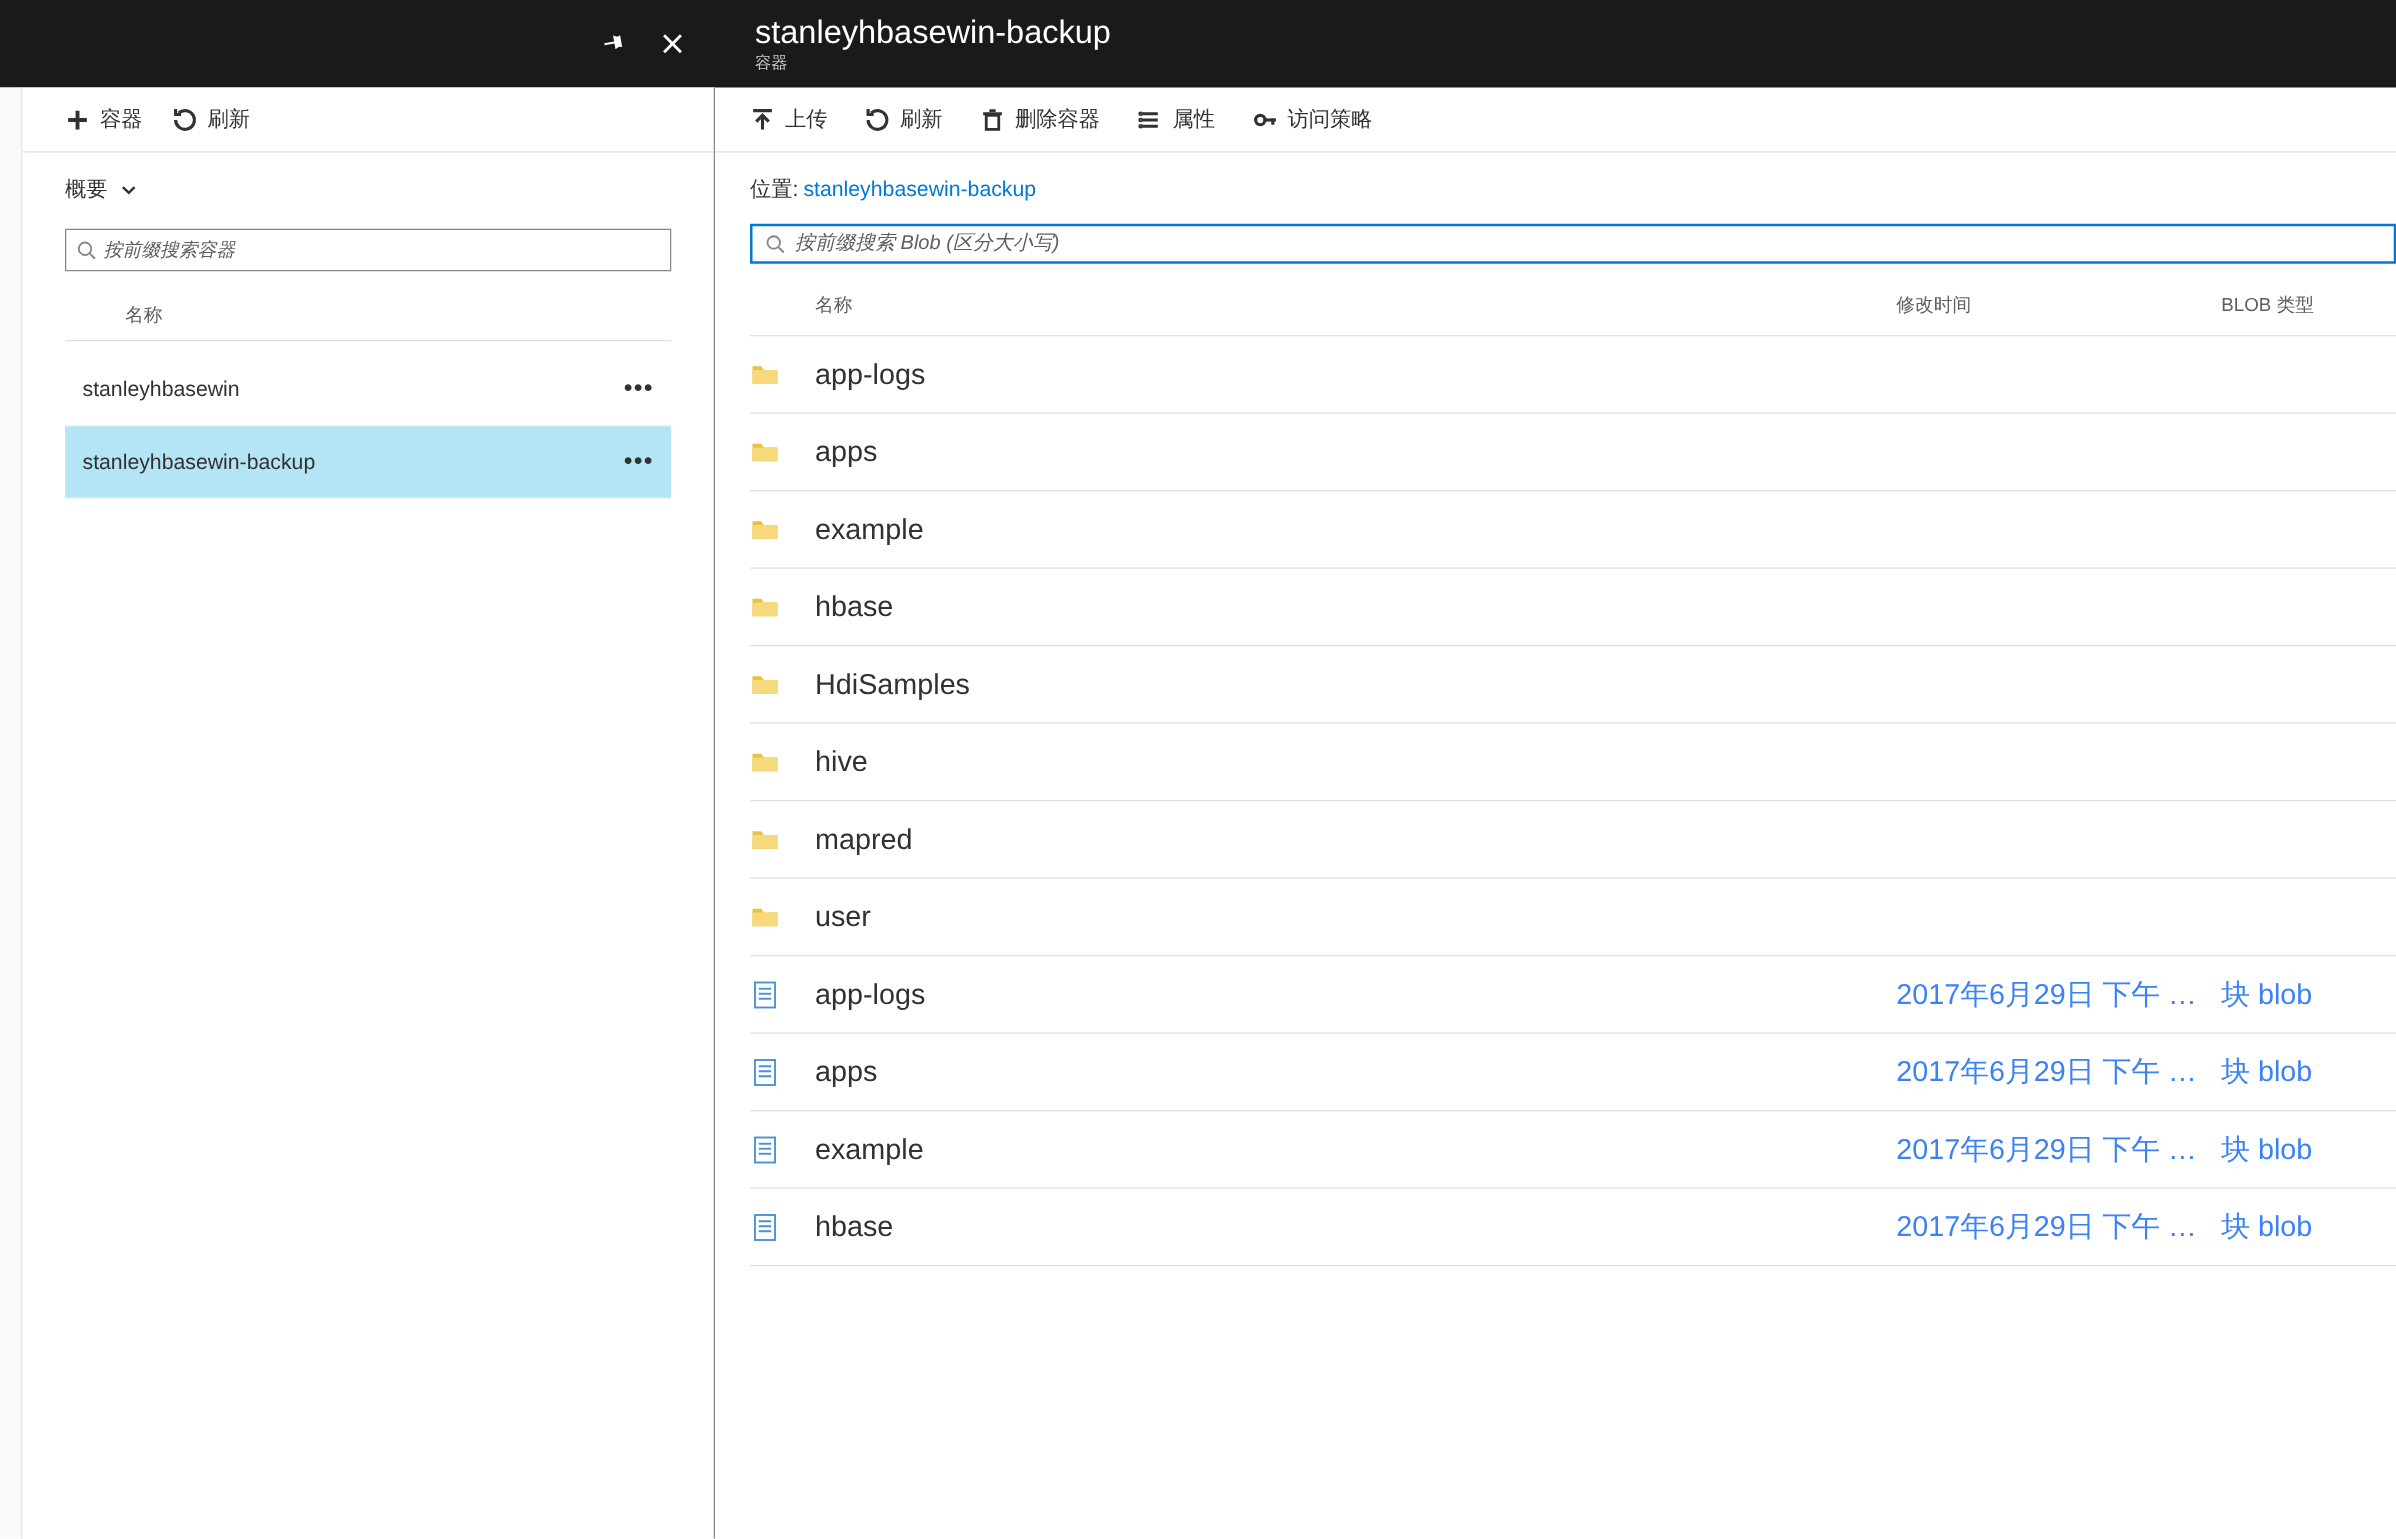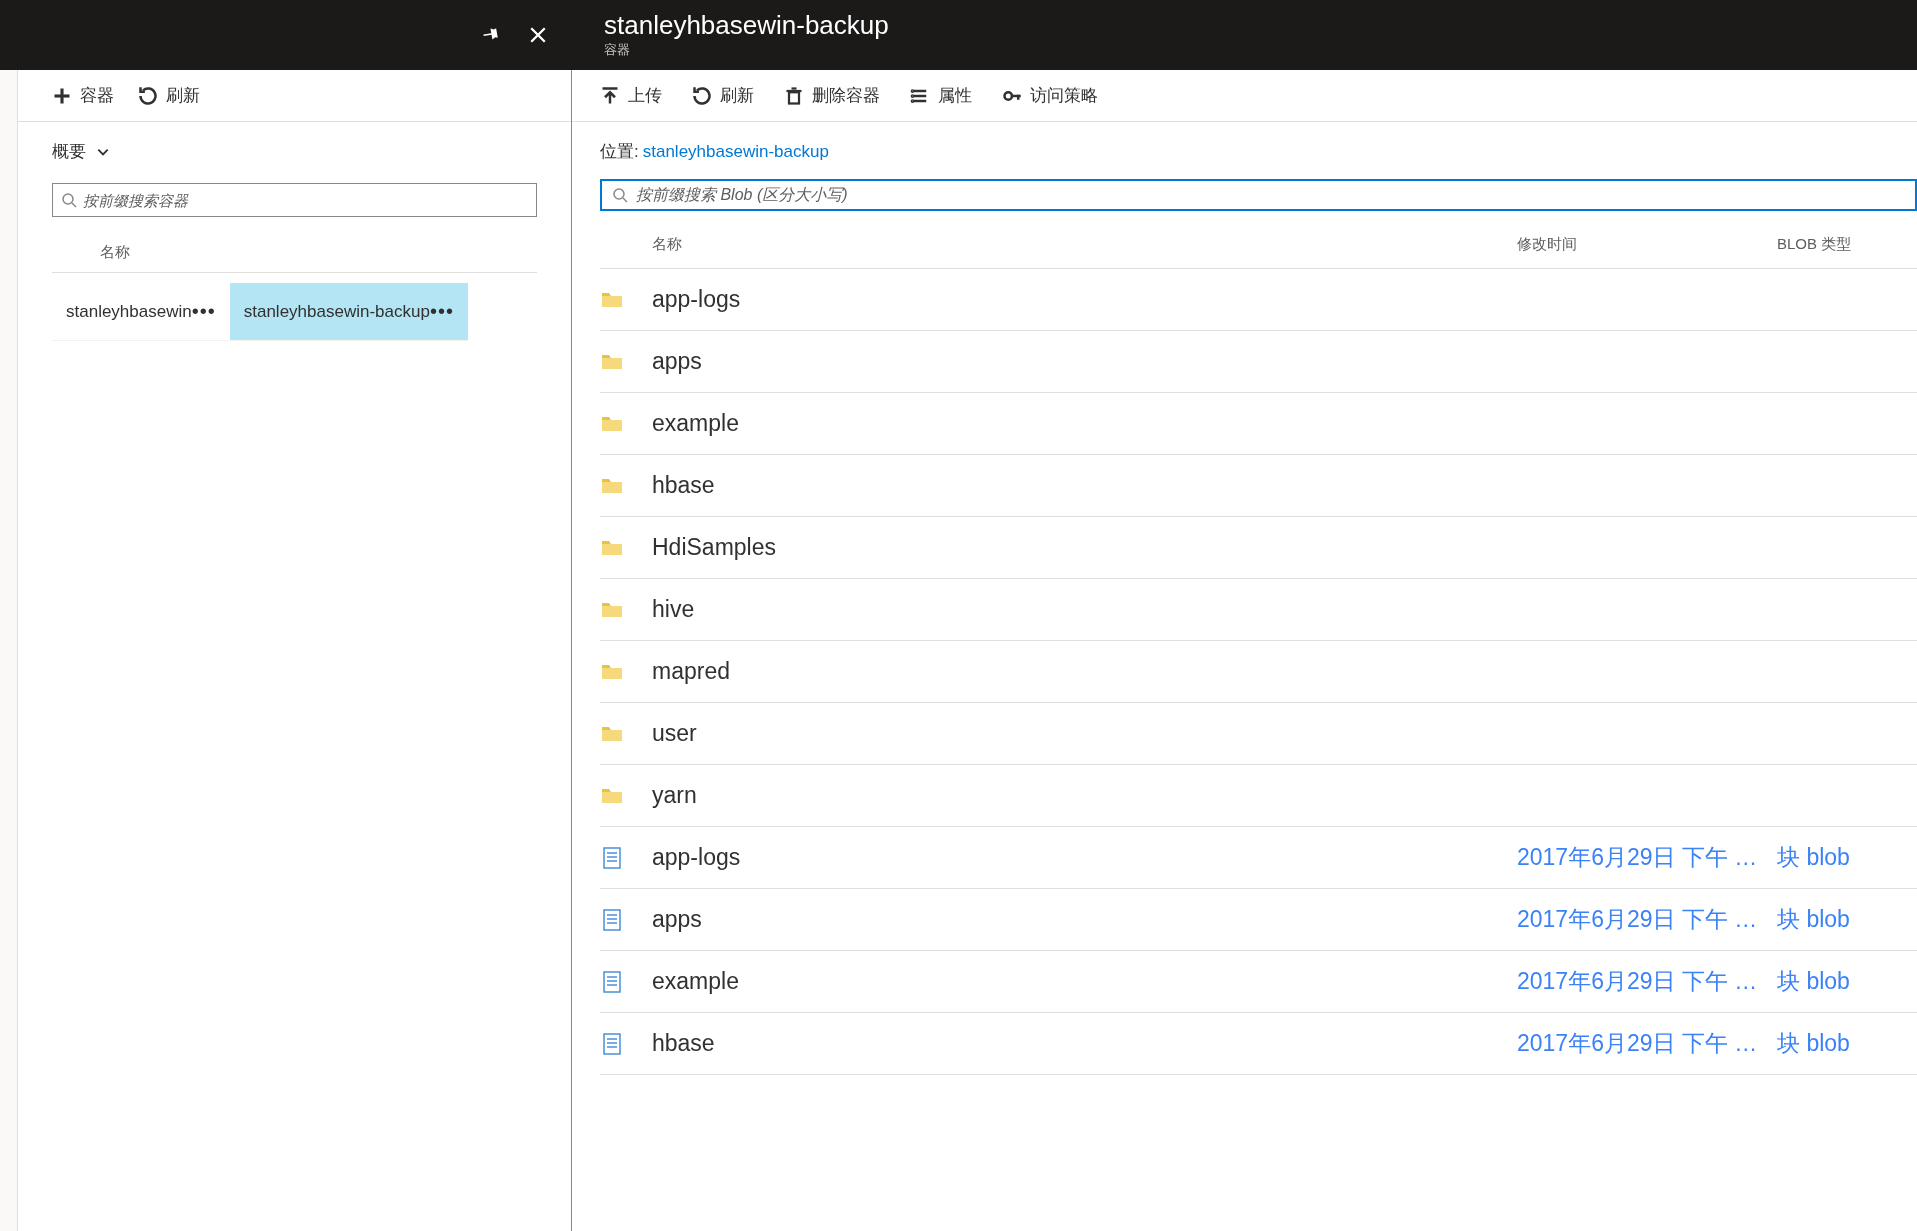--- a/index.html
+++ b/index.html
@@ -129,20 +129,21 @@
     padding: 10px 40px 10px 48px;
     font-size: 15px;
     color: #605e5c;
     border-bottom: 1px solid #e1dfdd;
     margin: 0 34px 10px 34px;
   }
 
   .container-list {
     padding: 0 34px;
     display: flex;
+    flex-direction: column;
   }
   .container-item {
     display: flex;
     align-items: center;
     justify-content: space-between;
     height: 58px;
     padding: 0 14px 0 14px;
     font-size: 17px;
     border-bottom: 1px solid #f3f2f1;
     cursor: pointer;
@@ -471,31 +472,20 @@
                 <path fill="#e8c341" d="M2 5h7l2 3h11v11H2z"></path>
                 <path fill="#f5d97a" d="M2 8h20v11H2z"></path>
               </svg>
             </div>
             <div>user</div>
             <div class="c-mod"></div>
             <div class="c-type"></div>
           </div>
           <div class="blob-row">
             <div class="c-icon">
-              <svg class="folder-icon" viewBox="0 0 24 24">
-                <path fill="#e8c341" d="M2 5h7l2 3h11v11H2z"></path>
-                <path fill="#f5d97a" d="M2 8h20v11H2z"></path>
-              </svg>
-            </div>
-            <div>yarn</div>
-            <div class="c-mod"></div>
-            <div class="c-type"></div>
-          </div>
-          <div class="blob-row">
-            <div class="c-icon">
               <svg class="file-icon" viewBox="0 0 24 24">
                 <rect x="4" y="2" width="16" height="20" fill="#fff" stroke="#4a90d9" stroke-width="1.5"></rect>
                 <line x1="7" y1="7" x2="17" y2="7" stroke="#4a90d9" stroke-width="1.5"></line>
                 <line x1="7" y1="11" x2="17" y2="11" stroke="#4a90d9" stroke-width="1.5"></line>
                 <line x1="7" y1="15" x2="17" y2="15" stroke="#4a90d9" stroke-width="1.5"></line>
               </svg>
             </div>
             <div>app-logs</div>
             <div class="c-mod">2017年6月29日 下午 1...</div>
             <div class="c-type">块 blob</div>

